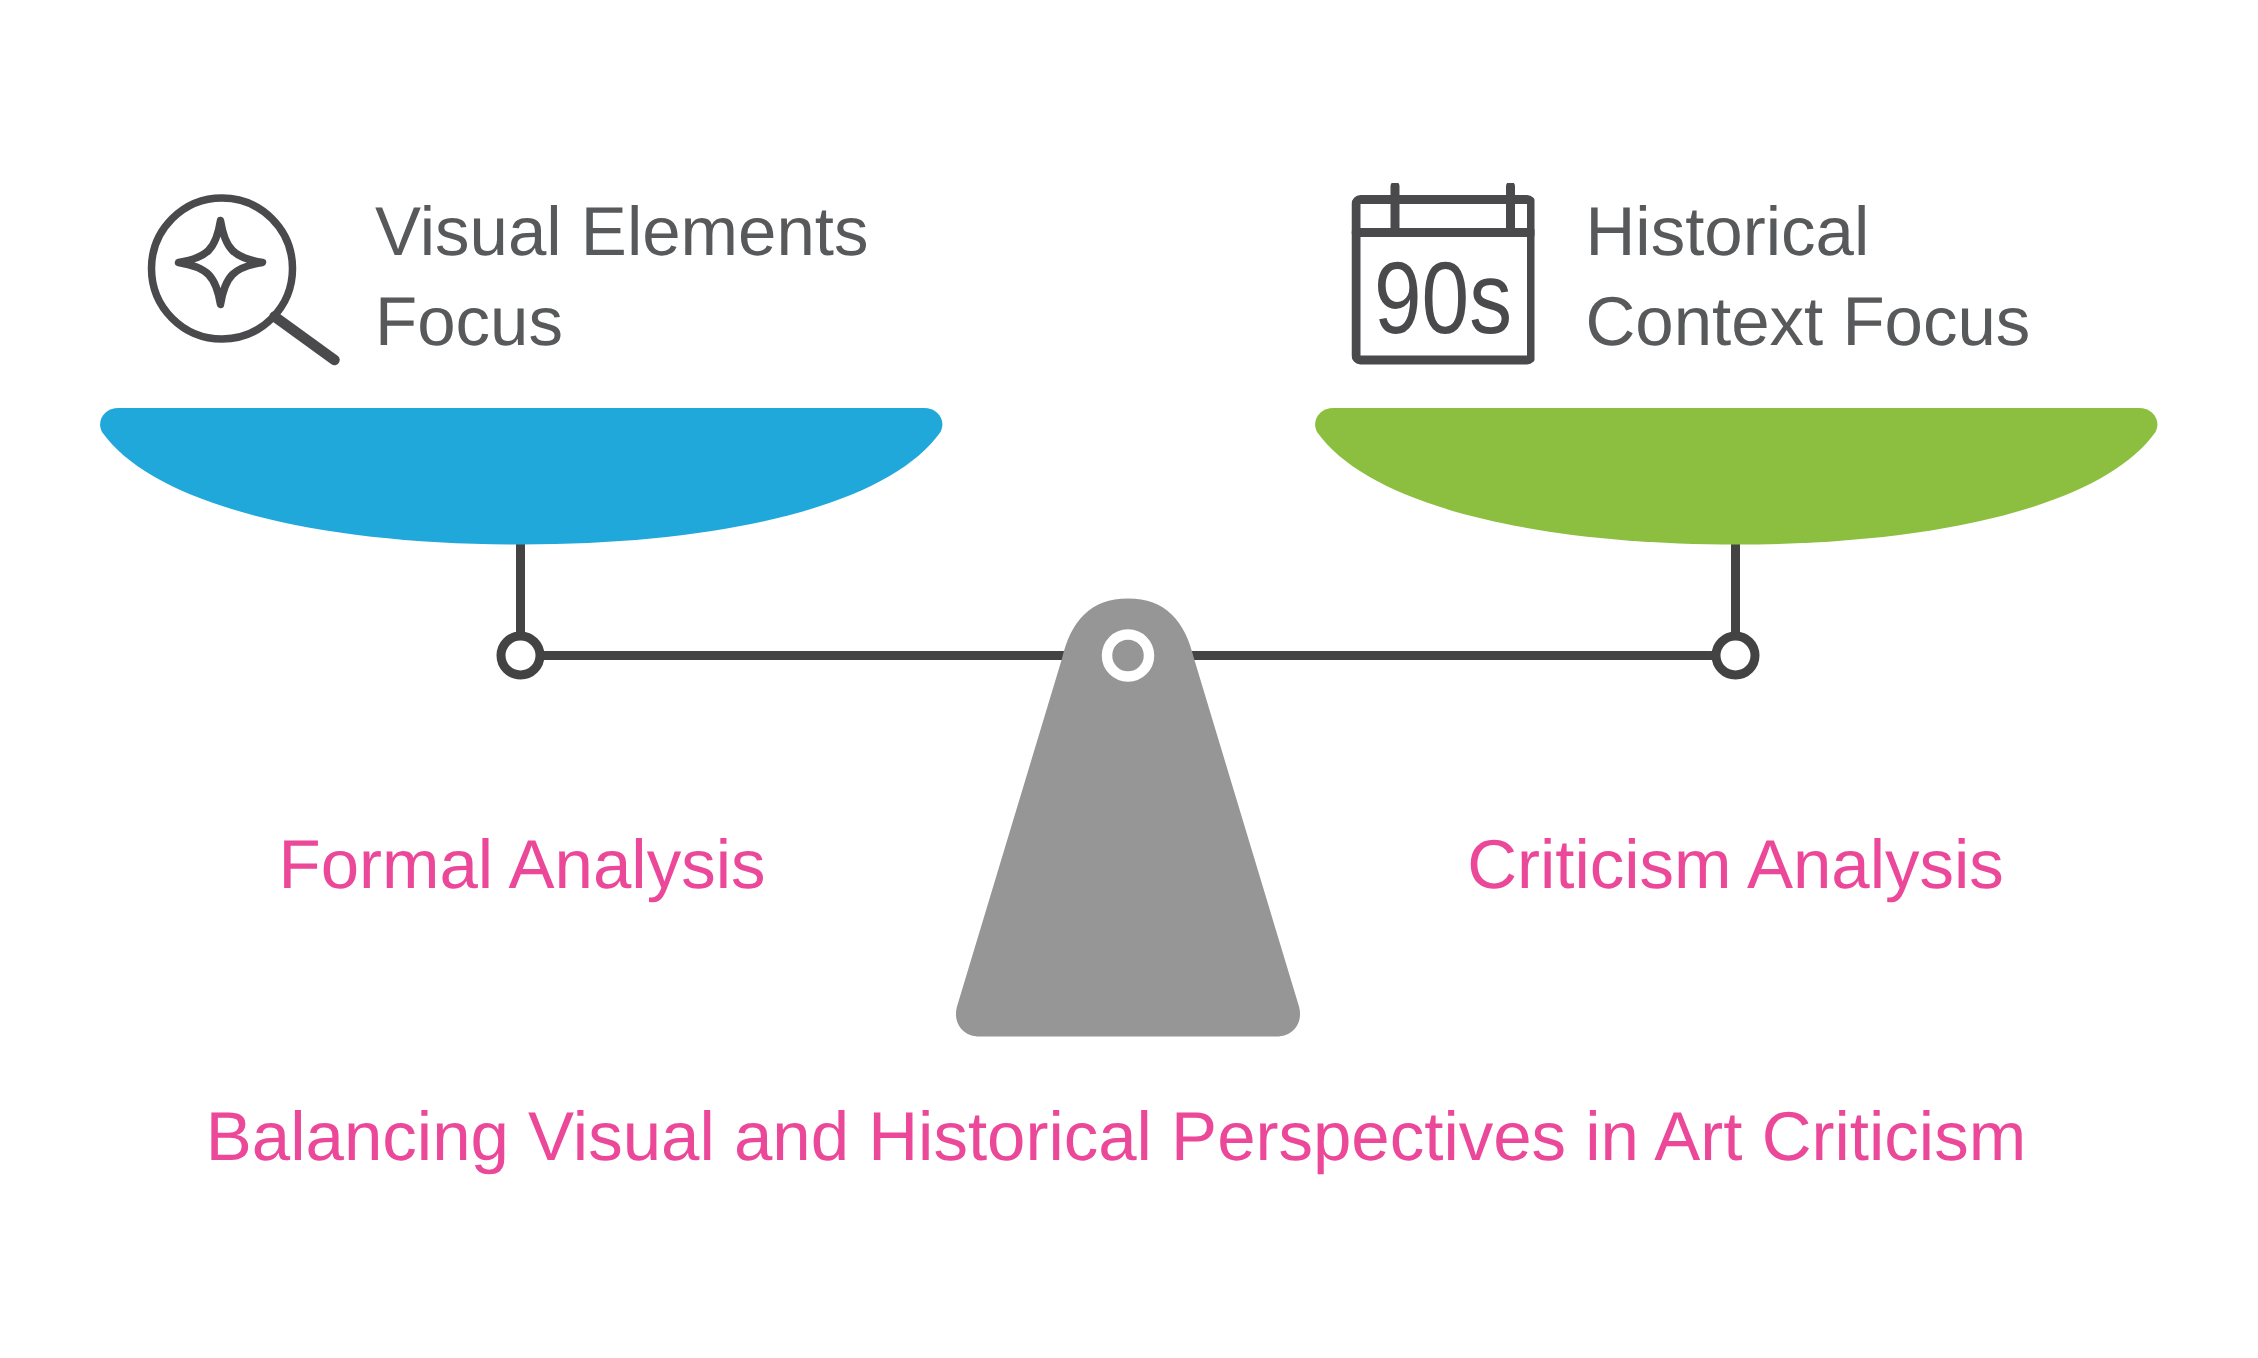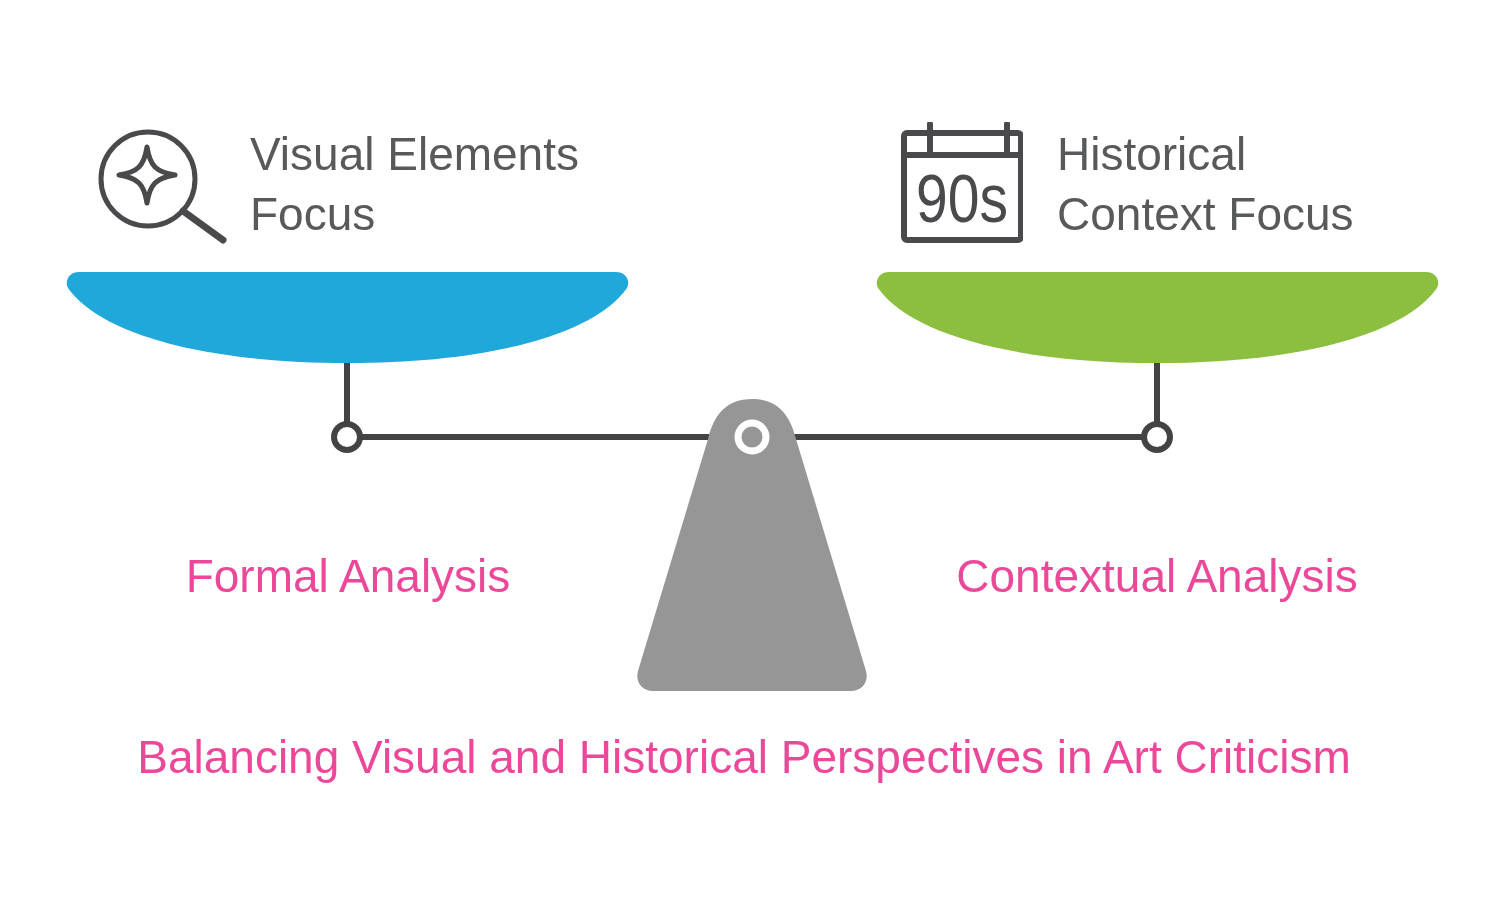--- a/index.html
+++ b/index.html
@@ -74,17 +74,17 @@
     <div>Visual Elements</div>
     <div>Focus</div>
   </div>
 
   <div class="pan-label" style="left:1057px;top:124px">
     <div>Historical</div>
     <div>Context Focus</div>
   </div>
 
   <div class="center-label" style="left:348px;top:550px">Formal Analysis</div>
-  <div class="center-label" style="left:1157px;top:550px">Contextual Analysis</div>
+  <div class="center-label" style="left:1157px;top:550px">Criticism Analysis</div>
 
   <div class="center-label" style="left:744px;top:731px">Balancing Visual and Historical Perspectives in Art Criticism</div>
 
 </div>
 
 </body></html>

